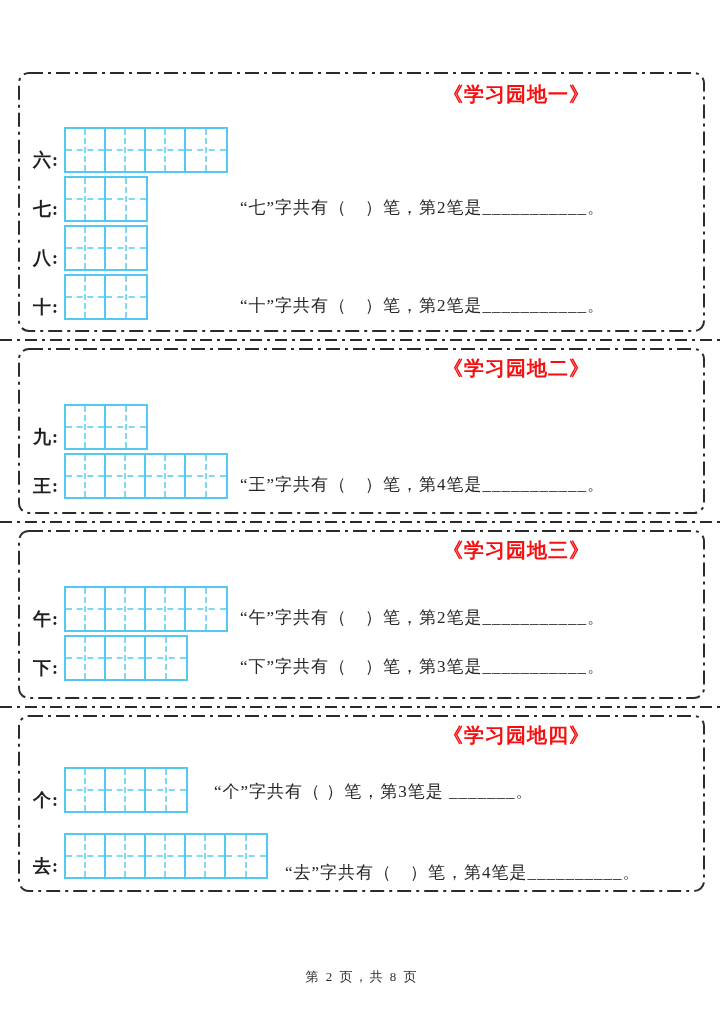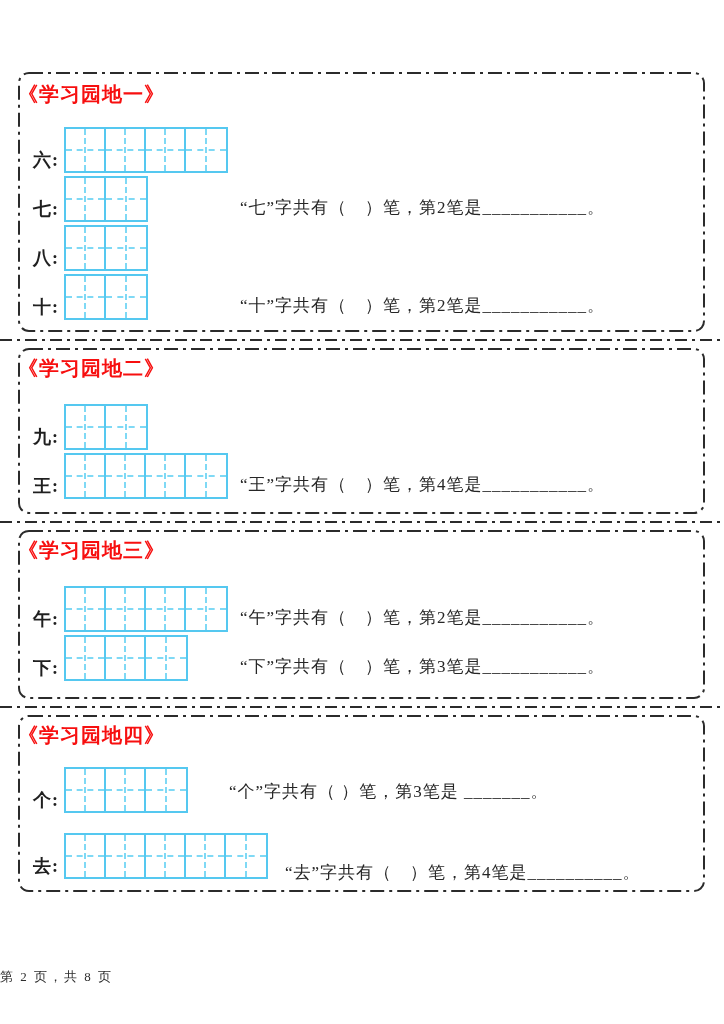--- a/index.html
+++ b/index.html
@@ -32,21 +32,21 @@
   }
   .dashbox{position:absolute;inset:0;width:100%;height:100%;}
   .dashbox rect{
     x:1px;y:1px;rx:10px;ry:10px;
     width:calc(100% - 3px);height:calc(100% - 3px);
     fill:none;stroke:var(--border-dark);stroke-width:2;
     stroke-dasharray:14 5 3 5;
   }
   .sec-title{
     margin:0;padding-top:10px;padding-right:116px;
-    text-align:left;
+    text-align:right;
     font-size:20px;line-height:24px;font-weight:bold;
     color:var(--red);
     letter-spacing:1px;
   }
   .rows{margin-top:21px;}
   .sec2 .sec-title,.sec3 .sec-title,.sec4 .sec-title{padding-top:8px;}
   .sec2 .rows,.sec3 .rows{margin-top:24px;}
   .sec4 .rows{margin-top:20px;}
   .row{position:relative;height:46px;}
   .row + .row{margin-top:3px;}
@@ -80,25 +80,25 @@
     border-top:2px dashed var(--grid-blue-light);
     transform:translateY(-1px);
   }
   .q{
     position:absolute;left:222px;bottom:4px;
     font-size:17px;line-height:20px;
     letter-spacing:1px;
     white-space:nowrap;
     color:#262626;
   }
-  .sec4 .row:nth-child(1) .q{left:196px;bottom:11px;margin-left:15px;}
+  .sec4 .row:nth-child(1) .q{left:196px;bottom:11px;}
   .sec4 .row:nth-child(2) .q{left:261px;bottom:-4px;margin-left:6px;}
   .footer{
     position:absolute;top:968px;left:0;width:724px;
-    text-align:left;
+    text-align:center;
     font-size:13px;letter-spacing:2px;color:#2e2e2e;
   }
 </style>
 </head>
 <body>
 
 <div class="sheet">
 
   <section class="sec sec1" style="top:72px;height:261px">
     <svg class="dashbox" aria-hidden="true">

